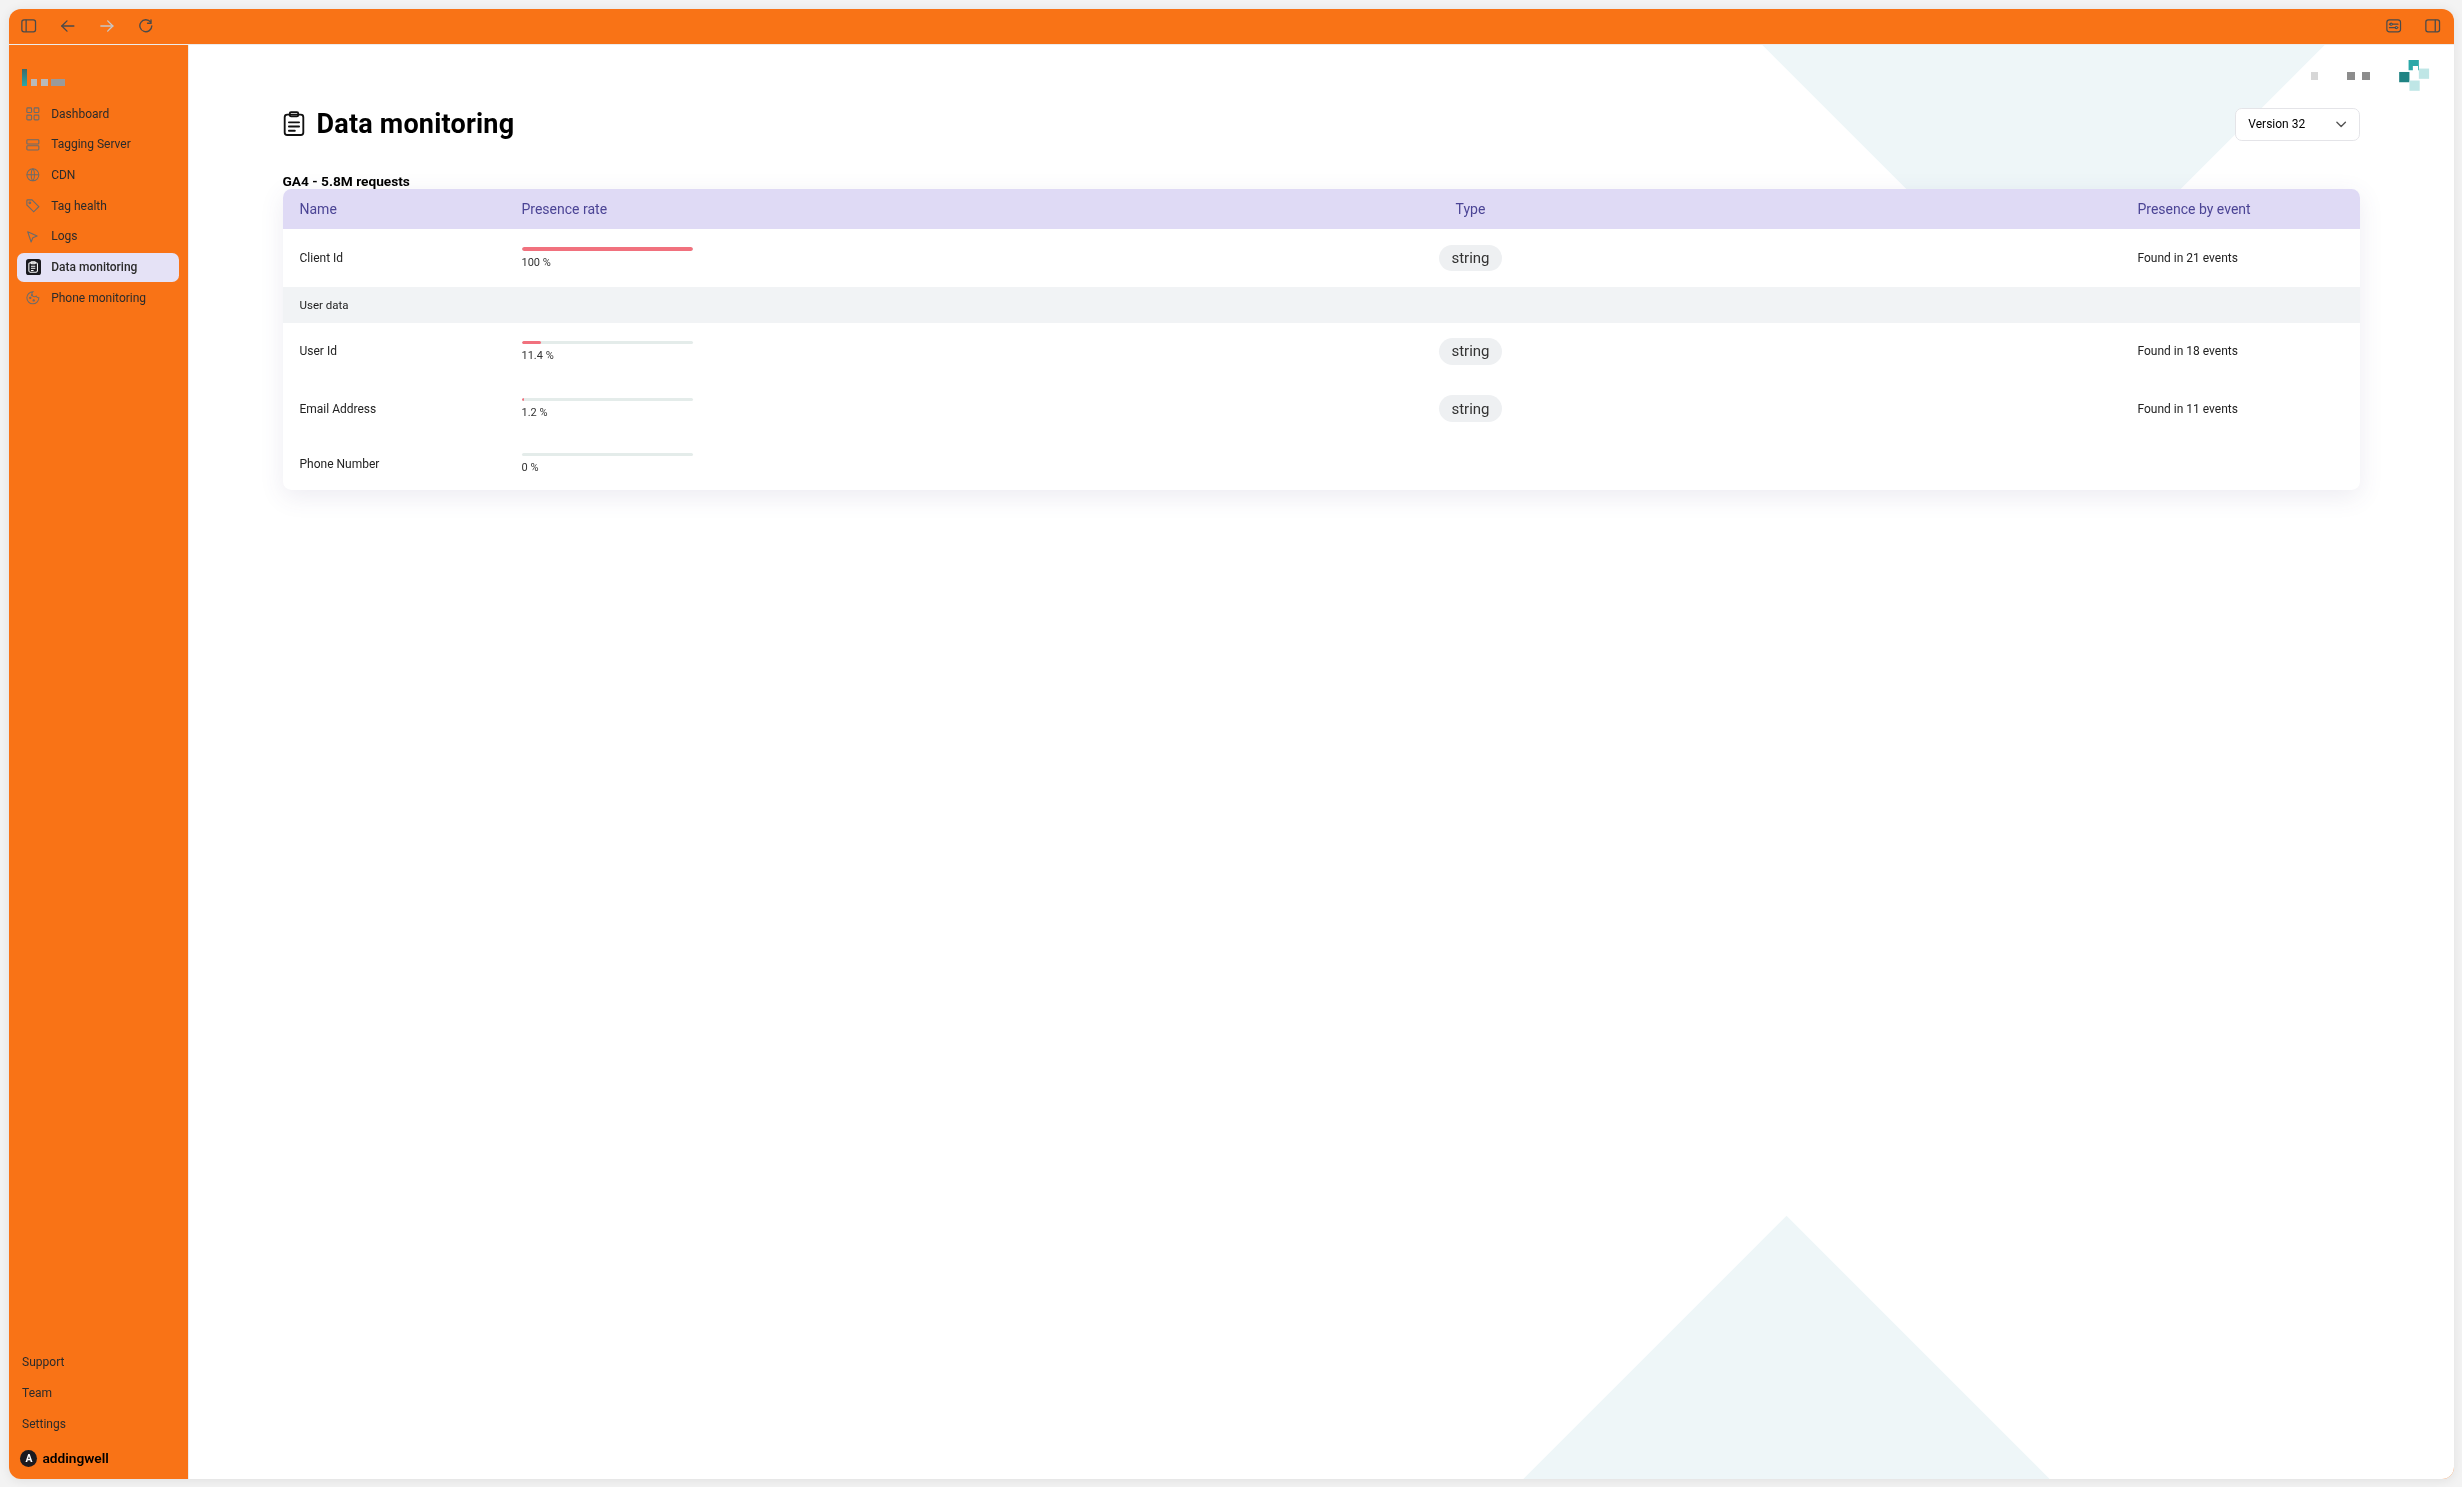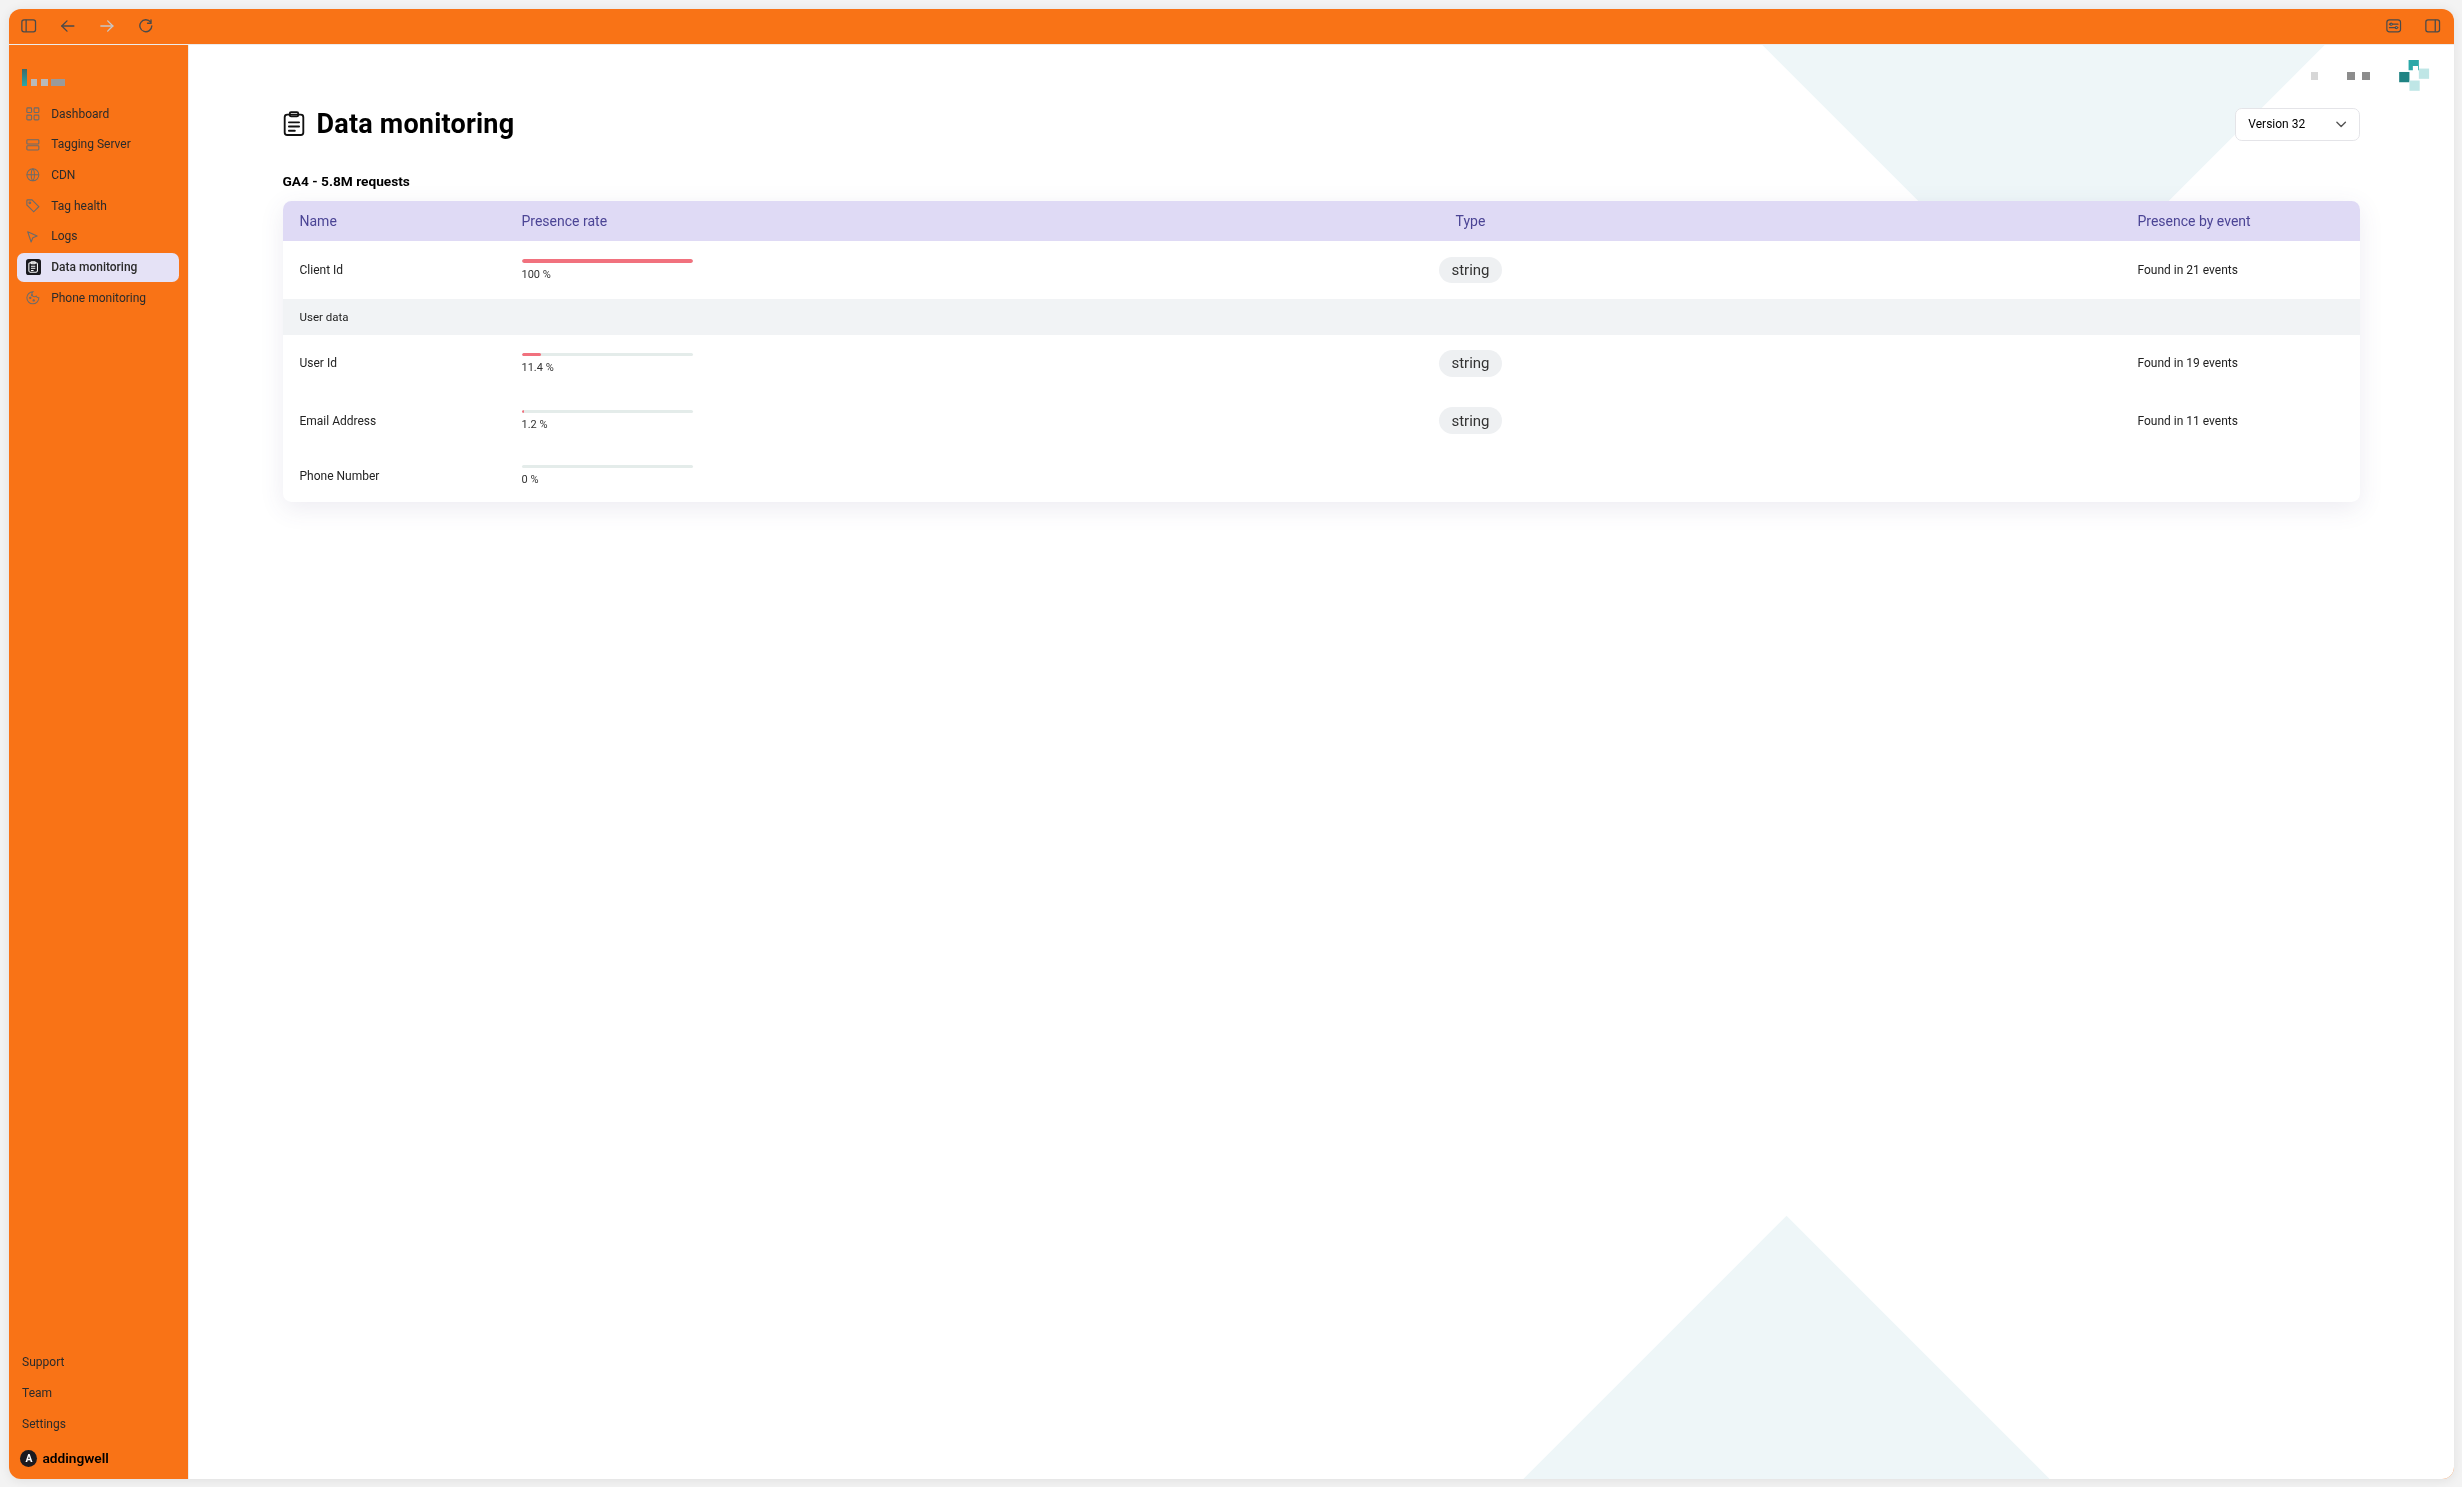--- a/index.html
+++ b/index.html
@@ -60,21 +60,21 @@
   .content { position:relative; padding: 15.4px 94px 51px; }
   .page-header { display:flex; align-items:center; justify-content:space-between; margin-bottom:32.5px;}
   .title-wrap { display:flex; align-items:center; gap:12px;}
   .title-wrap h1 { font-size:27px; font-weight:700; letter-spacing:0.2px;}
   .clipboard-icon { width:22px; height:26px;}
   .version-select {
     display:flex; align-items:center; justify-content:space-between; gap:31px;
     border:0.9px solid #e4e4e8; border-radius:6.8px; padding:8.5px 12px; font-size:12px; cursor:pointer;
     background:#fff;
   }
-  .section-title { font-size:13.7px; font-weight:700; margin-bottom:12px;}
+  .section-title { font-size:13.7px; font-weight:700; margin-bottom:0;}
 
   .table { background:#fff; border-radius:8.5px; box-shadow: 0 6.8px 24px rgba(77, 70, 130, 0.10); overflow:hidden;}
   .thead { background:#dfdaf5; display:grid; grid-template-columns: 222px 282px 1fr 205px; padding:12px 17px; font-size:14px; color:#4b4495; font-weight:400;}
   .row { display:grid; grid-template-columns: 222px 282px 1fr 205px; align-items:center; padding:15.4px 17px; font-size:12px; color:#222;}
   .row + .row, .group-row + .row { }
   .group-row { background:#f1f3f5; padding:11px 17px; font-size:11.5px; font-weight:400; color:#1e1e1e;}
   .type-pill { background:#eef0f2; border-radius:854px; padding:4.3px 12px; font-size:15px; color:#333; display:inline-block;}
   .type-cell { text-align:center; justify-self:center;}
   .bar-wrap { display:flex; flex-direction:column; gap:5.1px;}
   .bar-track { width:171px; height:3.4px; border-radius:2.6px; background:#e4ecea; position:relative; overflow:hidden;}
@@ -290,21 +290,21 @@
 
           <div class="row">
             <div>User Id</div>
             <div class="bar-wrap">
               <div class="bar-track">
                   <div class="bar-fill" style="width:11.4%"></div>
                 </div>
               <span class="bar-label">11.4 %</span>
             </div>
             <div class="type-cell"><span class="type-pill">string</span></div>
-            <div>Found in 19 events</div>
+            <div>Found in 18 events</div>
           </div>
 
           <div class="row">
             <div>Email Address</div>
             <div class="bar-wrap">
               <div class="bar-track">
                   <div class="bar-fill" style="width:1.2%"></div>
                 </div>
               <span class="bar-label">1.2 %</span>
             </div>

